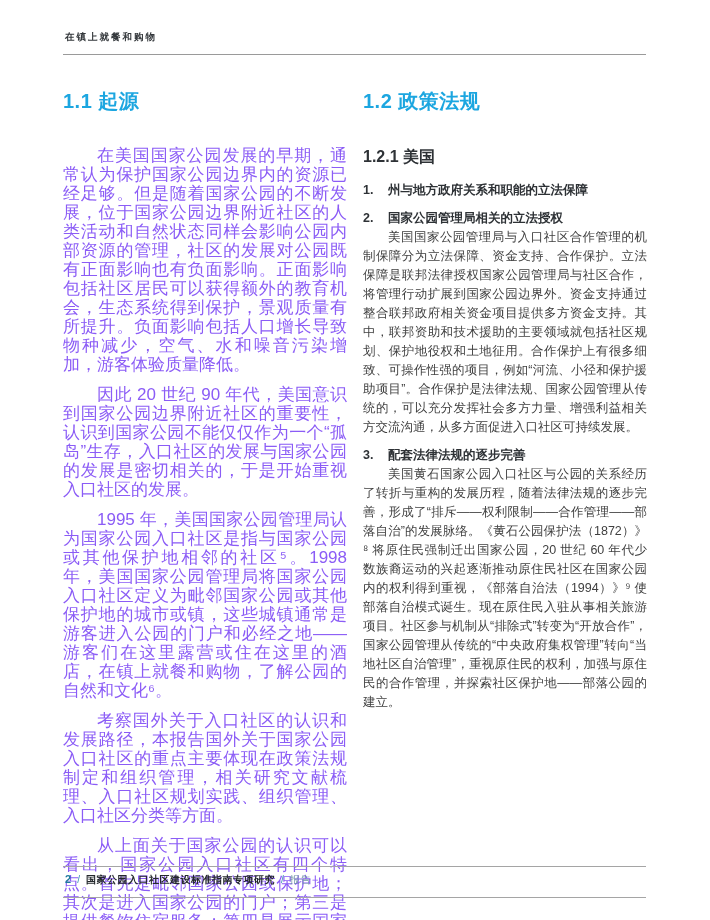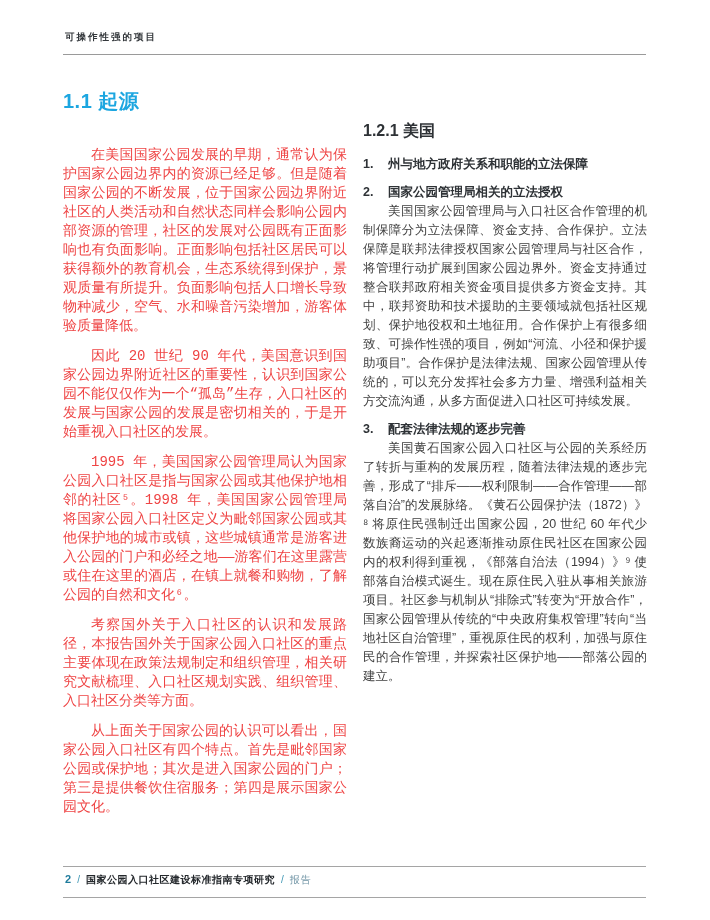--- a/index.html
+++ b/index.html
@@ -27,25 +27,24 @@
 
   h1.section-heading{
     margin:0;font-size:20px;line-height:26px;font-weight:bold;color:#1ca6e0;
     letter-spacing:0.5px;
   }
   h2.sub-heading{
     margin:33px 0 0 0;font-size:16px;line-height:19px;font-weight:bold;color:#2e3236;
   }
   .body-text p{
     margin:0 0 11px 0;
-    font-size:14px;line-height:19px;
+    font-size:17px;line-height:19px;
     text-align:justify;
     text-indent:2em;
-    color:#ef4444;
-    font-family:Liberation Mono, monospace;
+    color:#8b5cf6;
   }
   .col-left .body-text{margin-top:32px;}
   .item{margin-top:0;}
   .item-title{
     display:flex;
     margin-top:15px;
     font-size:12.5px;line-height:19px;font-weight:bold;color:#2e3236;
   }
   .item:nth-of-type(n+2) .item-title{margin-top:9px;}
   .item-title .num{flex:0 0 25px;}
@@ -63,35 +62,36 @@
   .footer-line .pagenum{font-weight:bold;color:#1e7b9c;font-size:11px;}
   .footer-line .sep{color:#3e96b4;font-weight:normal;}
   .footer-line .ftitle{font-weight:bold;color:#24282c;letter-spacing:0.5px;}
   .footer-line .fdoc{color:#6e93a4;letter-spacing:1px;}
 </style>
 </head>
 <body>
 
 <div class="page">
 
-  <div class="org-name">可操作性强的项目</div>
+  <div class="org-name">在镇上就餐和购物</div>
   <div class="rule header-rule"></div>
 
   <section class="col col-left">
     <h1 class="section-heading">1.1 起源</h1>
     <div class="body-text">
       <p>在美国国家公园发展的早期，通常认为保护国家公园边界内的资源已经足够。但是随着国家公园的不断发展，位于国家公园边界附近社区的人类活动和自然状态同样会影响公园内部资源的管理，社区的发展对公园既有正面影响也有负面影响。正面影响包括社区居民可以获得额外的教育机会，生态系统得到保护，景观质量有所提升。负面影响包括人口增长导致物种减少，空气、水和噪音污染增加，游客体验质量降低。</p>
       <p>因此 20 世纪 90 年代，美国意识到国家公园边界附近社区的重要性，认识到国家公园不能仅仅作为一个“孤岛”生存，入口社区的发展与国家公园的发展是密切相关的，于是开始重视入口社区的发展。</p>
       <p>1995 年，美国国家公园管理局认为国家公园入口社区是指与国家公园或其他保护地相邻的社区⁵。1998 年，美国国家公园管理局将国家公园入口社区定义为毗邻国家公园或其他保护地的城市或镇，这些城镇通常是游客进入公园的门户和必经之地——游客们在这里露营或住在这里的酒店，在镇上就餐和购物，了解公园的自然和文化⁶。</p>
       <p>考察国外关于入口社区的认识和发展路径，本报告国外关于国家公园入口社区的重点主要体现在政策法规制定和组织管理，相关研究文献梳理、入口社区规划实践、组织管理、入口社区分类等方面。</p>
       <p>从上面关于国家公园的认识可以看出，国家公园入口社区有四个特点。首先是毗邻国家公园或保护地；其次是进入国家公园的门户；第三是提供餐饮住宿服务；第四是展示国家公园文化。</p>
     </div>
   </section>
 
   <section class="col col-right">
+    <h1 class="section-heading">1.2 政策法规</h1>
     <h2 class="sub-heading">1.2.1 美国</h2>
 
     <div class="item">
       <div class="item-title">
         <span class="num">1.</span>
         <span>州与地方政府关系和职能的立法保障</span>
       </div>
     </div>
 
     <div class="item">

